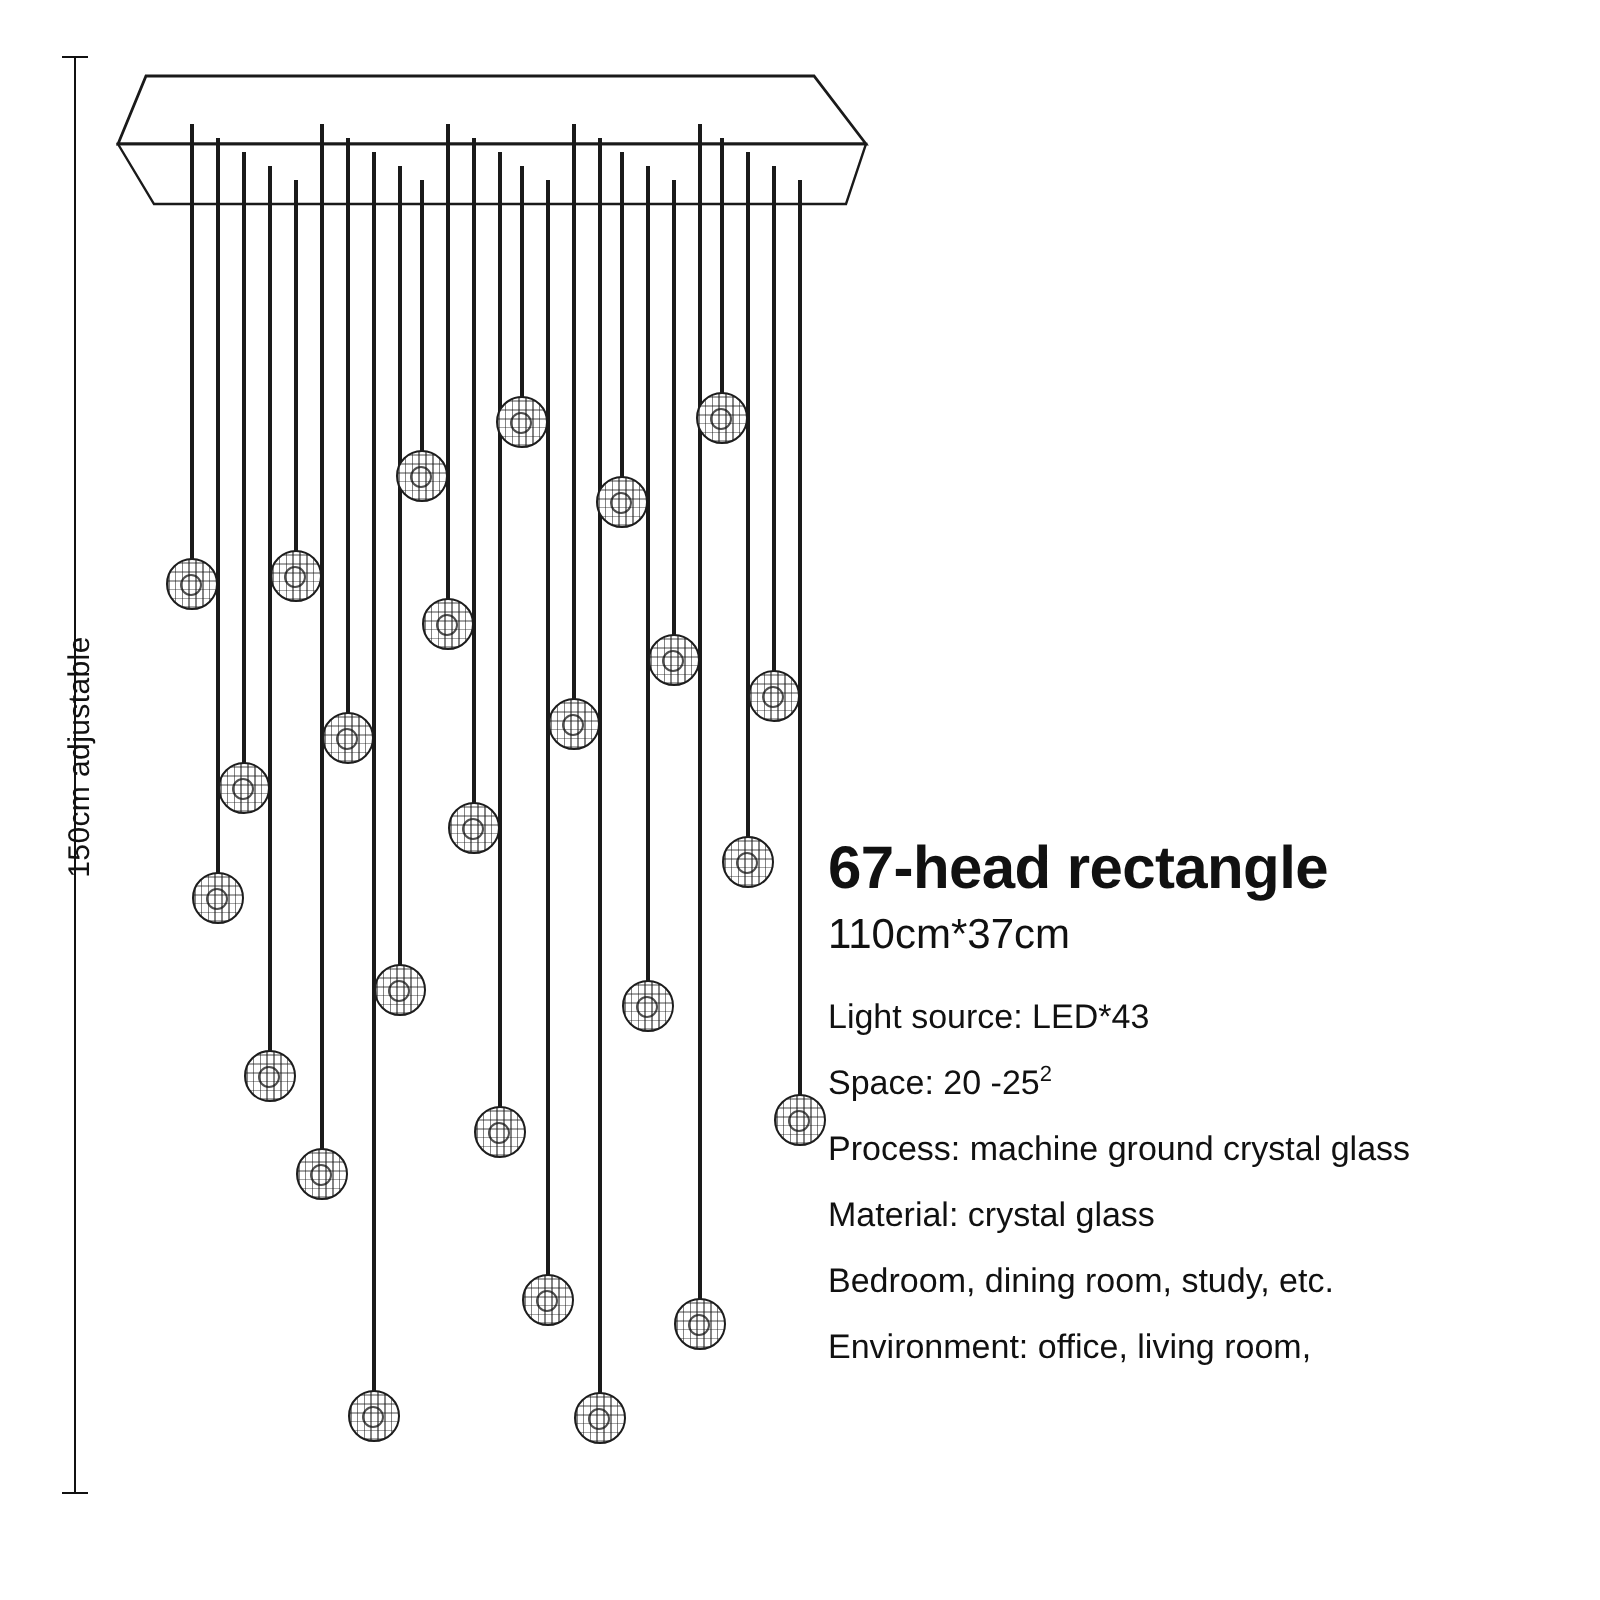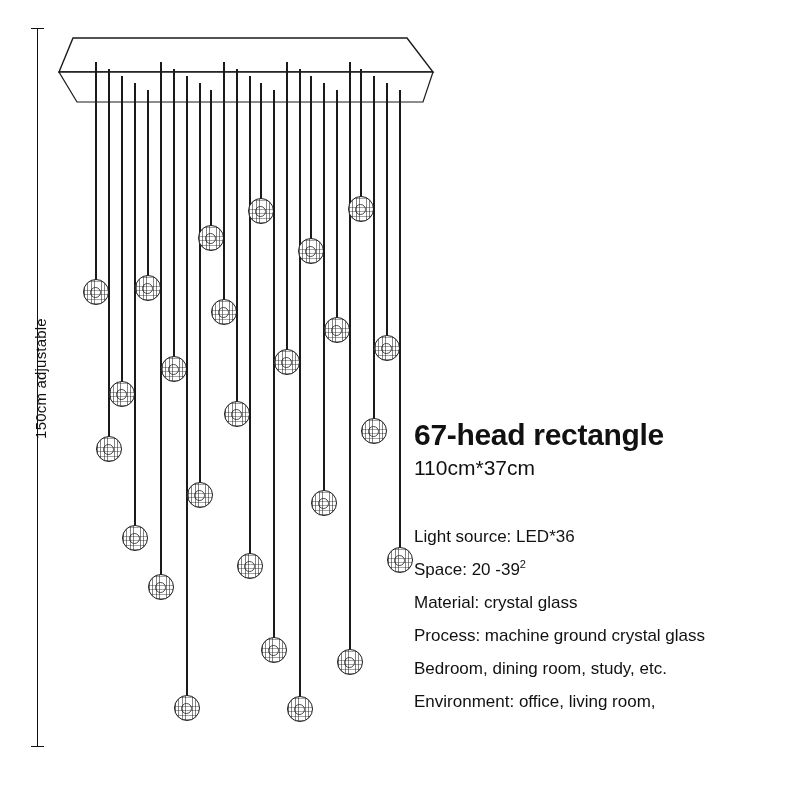--- a/index.html
+++ b/index.html
@@ -108,21 +108,21 @@
     font-size: 30px;
     font-weight: bold;
     color: #111;
     line-height: 1.15;
     margin: 0 0 2px 0;
     letter-spacing: -0.3px;
   }
   .subtitle {
     font-size: 21px;
     color: #111;
-    margin: 0 0 40px 0;
+    margin: 0 0 12px 0;
     line-height: 1.2;
   }
   .spec {
     font-size: 17px;
     color: #111;
     line-height: 1.95;
     white-space: nowrap;
   }
   .spec sup { font-size: 11px; }
 </style>
@@ -191,21 +191,21 @@
       <div class="ball" style="left: 313.8px; top: 388px;"></div>
       <div class="rod" style="left: 326px; top: 53px; height: 265px;"></div>
       <div class="ball" style="left: 326.8px; top: 305px;"></div>
       <div class="rod" style="left: 339px; top: 60px; height: 470px;"></div>
       <div class="ball" style="left: 339.8px; top: 517px;"></div>
     </div>
 
   <div id="info">
     <div class="title">67-head rectangle</div>
     <div class="subtitle">110cm*37cm</div>
-    <div class="spec">Light source: LED*36</div>
-    <div class="spec"><span>Space: 20 -39</span><sup>2</sup></div>
+    <div class="spec">Light source: LED*43</div>
+    <div class="spec"><span>Space: 20 -25</span><sup>2</sup></div>
+    <div class="spec">Process: machine ground crystal glass</div>
     <div class="spec">Material: crystal glass</div>
-    <div class="spec">Process: machine ground crystal glass</div>
     <div class="spec">Bedroom, dining room, study, etc.</div>
     <div class="spec">Environment: office, living room,</div>
   </div>
 
 </div>
 
 </body></html>

